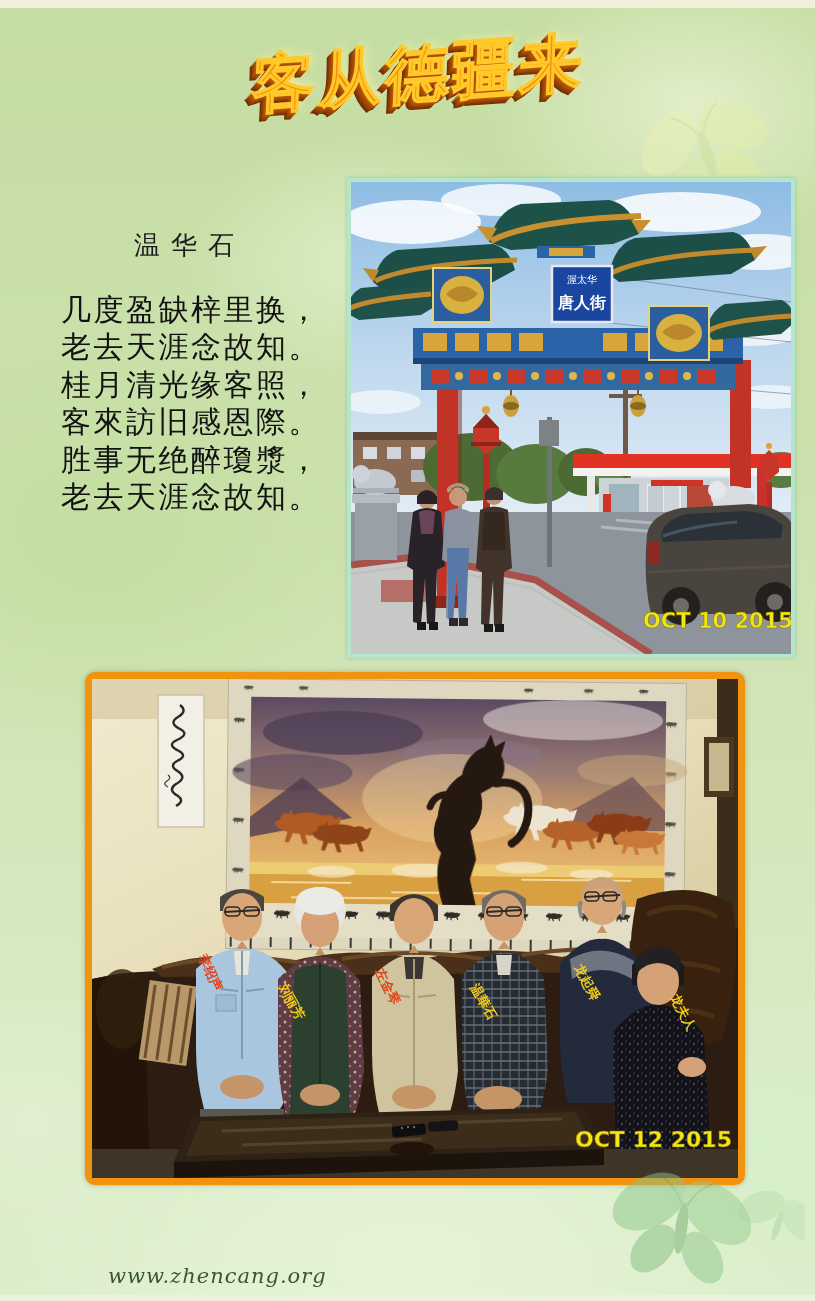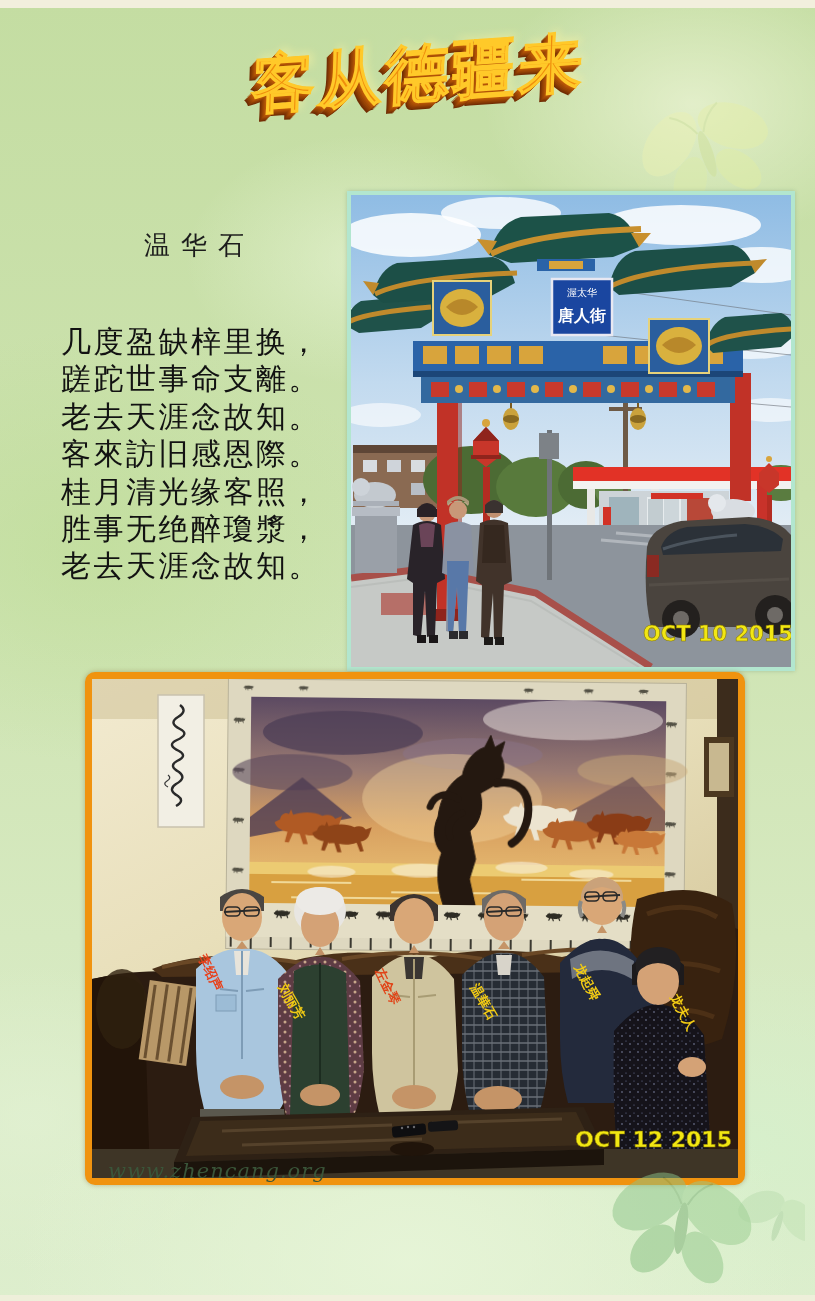--- a/index.html
+++ b/index.html
@@ -25,42 +25,42 @@
     color:#ef8d0d;
     -webkit-text-stroke:1.2px #ffc929;
     text-shadow:
       -1px 1px 0 #c05c08,-2px 2px 0 #b35407,-3px 3px 0 #a64c06,
       -4px 4px 0 #994506,-5px 5px 0 #8c3d05,-6px 6px 0 #7f3504,
       -7px 7px 0 #702d04, 4px -3px 8px rgba(255,244,160,.55);
     transform:rotate(-4deg) skewX(-6deg);
   }
 
   .poem-author{
-    position:absolute;left:144px;top:228px;
+    position:absolute;left:134px;top:228px;
     font-size:26px;color:#1c1c1c;letter-spacing:11px;white-space:nowrap;
   }
   .poem{
     position:absolute;left:61px;top:291px;color:#121212;
-    font-size:30px;line-height:37.4px;letter-spacing:2.5px;white-space:nowrap;margin-top:32px;
+    font-size:30px;line-height:37.4px;letter-spacing:2.5px;white-space:nowrap;
   }
 
   .photo1{
-    position:absolute;left:347px;top:191px;width:440px;height:472px;
+    position:absolute;left:347px;top:178px;width:440px;height:472px;
     border:4px solid #b2e6cf;background:#bcd8ec;
     box-shadow:0 0 4px rgba(90,130,100,.35);
   }
   .photo2{
     position:absolute;left:85px;top:672px;width:646px;height:499px;
     border:7px solid #f0930f;border-radius:10px;background:#e7dfbc;
     box-shadow:0 0 5px rgba(120,90,30,.4);
   }
   .photo1 svg,.photo2 svg{display:block;}
 
   .watermark{
-    position:absolute;left:108px;top:1159px;
+    position:absolute;left:108px;top:1264px;
     font-family:"DejaVu Serif",serif;font-style:italic;
     font-size:21px;color:#3a5539;letter-spacing:1px;
   }
   .bfly{position:absolute;}
 </style>
 </head>
 <body>
 
 <div class="page">
   <div class="edge-strip edge-top"></div>
@@ -75,24 +75,23 @@
       <ellipse cx="95" cy="66" rx="6" ry="24" fill="#cfe09a"></ellipse>
       <path d="M92,44 C85,30 78,24 70,20 M98,44 C104,30 112,24 120,20" stroke="#cfe09a" stroke-width="2" fill="none"></path>
     </g>
   </svg>
 
   <div class="title3d">客从德疆来</div>
 
   <div class="poem-author">温华石</div>
   <div class="poem">
     <div>几度盈缺梓里换，</div>
-    <div>蹉跎世事命支離。</div>
     <div>老去天涯念故知。</div>
+    <div>桂月清光缘客照，</div>
     <div>客來訪旧感恩際。</div>
-    <div>桂月清光缘客照，</div>
     <div>胜事无绝醉瓊漿，</div>
     <div>老去天涯念故知。</div>
   </div>
 
   <div class="photo1">
     <svg width="440" height="472" viewBox="0 0 440 472">
       <defs>
         <linearGradient id="sky1" x1="0" y1="0" x2="0" y2="1">
           <stop offset="0" stop-color="#8fbce4"></stop>
             <stop offset=".55" stop-color="#c2daef"></stop>

